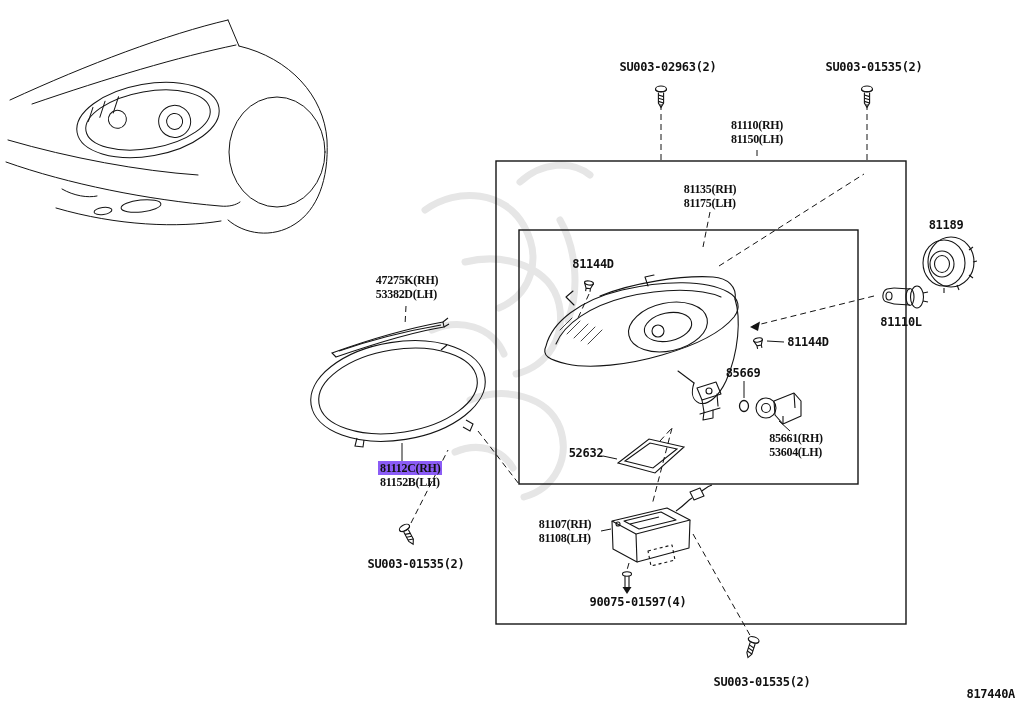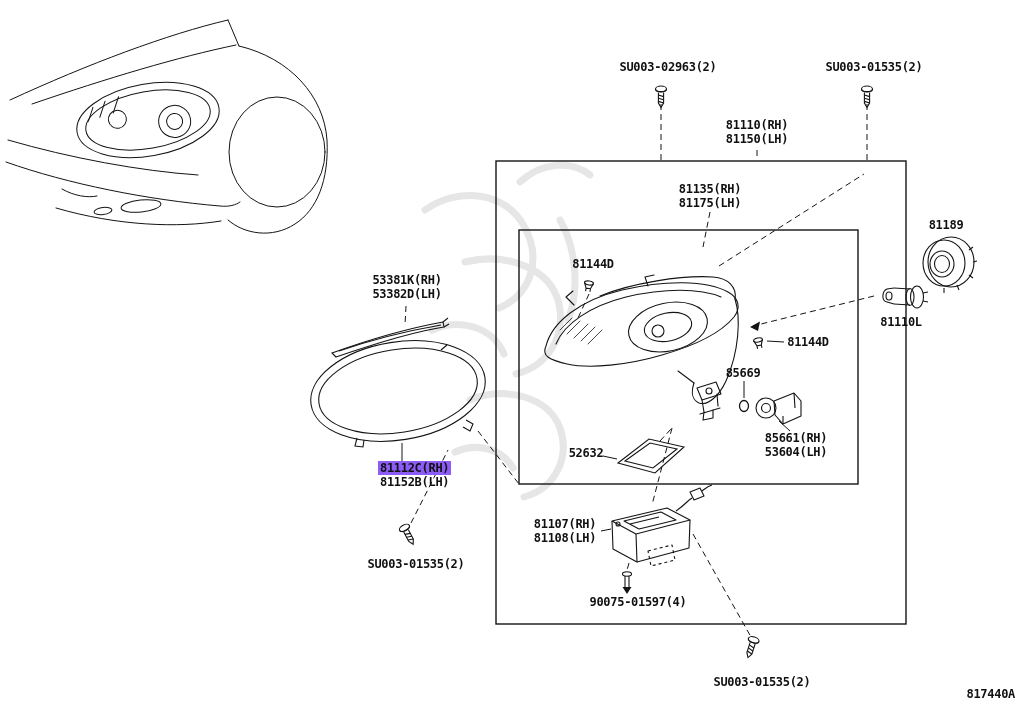--- a/index.html
+++ b/index.html
@@ -2,21 +2,21 @@
 <html><head>
 <meta charset="utf-8">
 <style>
   html,body{margin:0;padding:0;background:#fff;}
   .diagram{position:relative;width:1024px;height:707px;background:#ffffff;overflow:hidden;
            font-family:"DejaVu Sans Mono",monospace;}
   .diagram svg{position:absolute;left:0;top:0;}
   .lbl{position:absolute;font:bold 12px "DejaVu Sans Mono",monospace;color:#101010;
        white-space:nowrap;letter-spacing:-0.3px;z-index:5;}
   .c{transform:translateX(-50%);text-align:left;}
-  .ln{display:block;line-height:13.5px;}
+  .ln{display:block;line-height:13.5px;font-family:Liberation Serif, serif;}
   .hl{background:#8b5cf6;padding:0 2px;margin:0 -2px;}
   .code{font-weight:bold;margin-left:32px;}
 </style>
 </head>
 <body>
 
 <div class="diagram">
 
 <svg width="1024" height="707" viewBox="0 0 1024 707">
   <defs>
@@ -208,21 +208,21 @@
   <div class="lbl c" style="left:743px;top:366px">85669</div>
 
   <div class="lbl c" style="left:796px;top:432px">
     <span class="ln">85661(RH)</span>
     <span class="ln">53604(LH)</span>
   </div>
 
   <div class="lbl c" style="left:586px;top:446px">52632</div>
 
   <div class="lbl c" style="left:407px;top:274px">
-    <span class="ln">53381K(RH)</span>
+    <span class="ln">47275K(RH)</span>
     <span class="ln">53382D(LH)</span>
   </div>
 
   <div class="lbl" style="left:380px;top:462px">
     <span class="ln"><span class="hl">81112C(RH)</span></span>
     <span class="ln">81152B(LH)</span>
   </div>
 
   <div class="lbl c" style="left:416px;top:557px">SU003-01535(2)</div>
 

